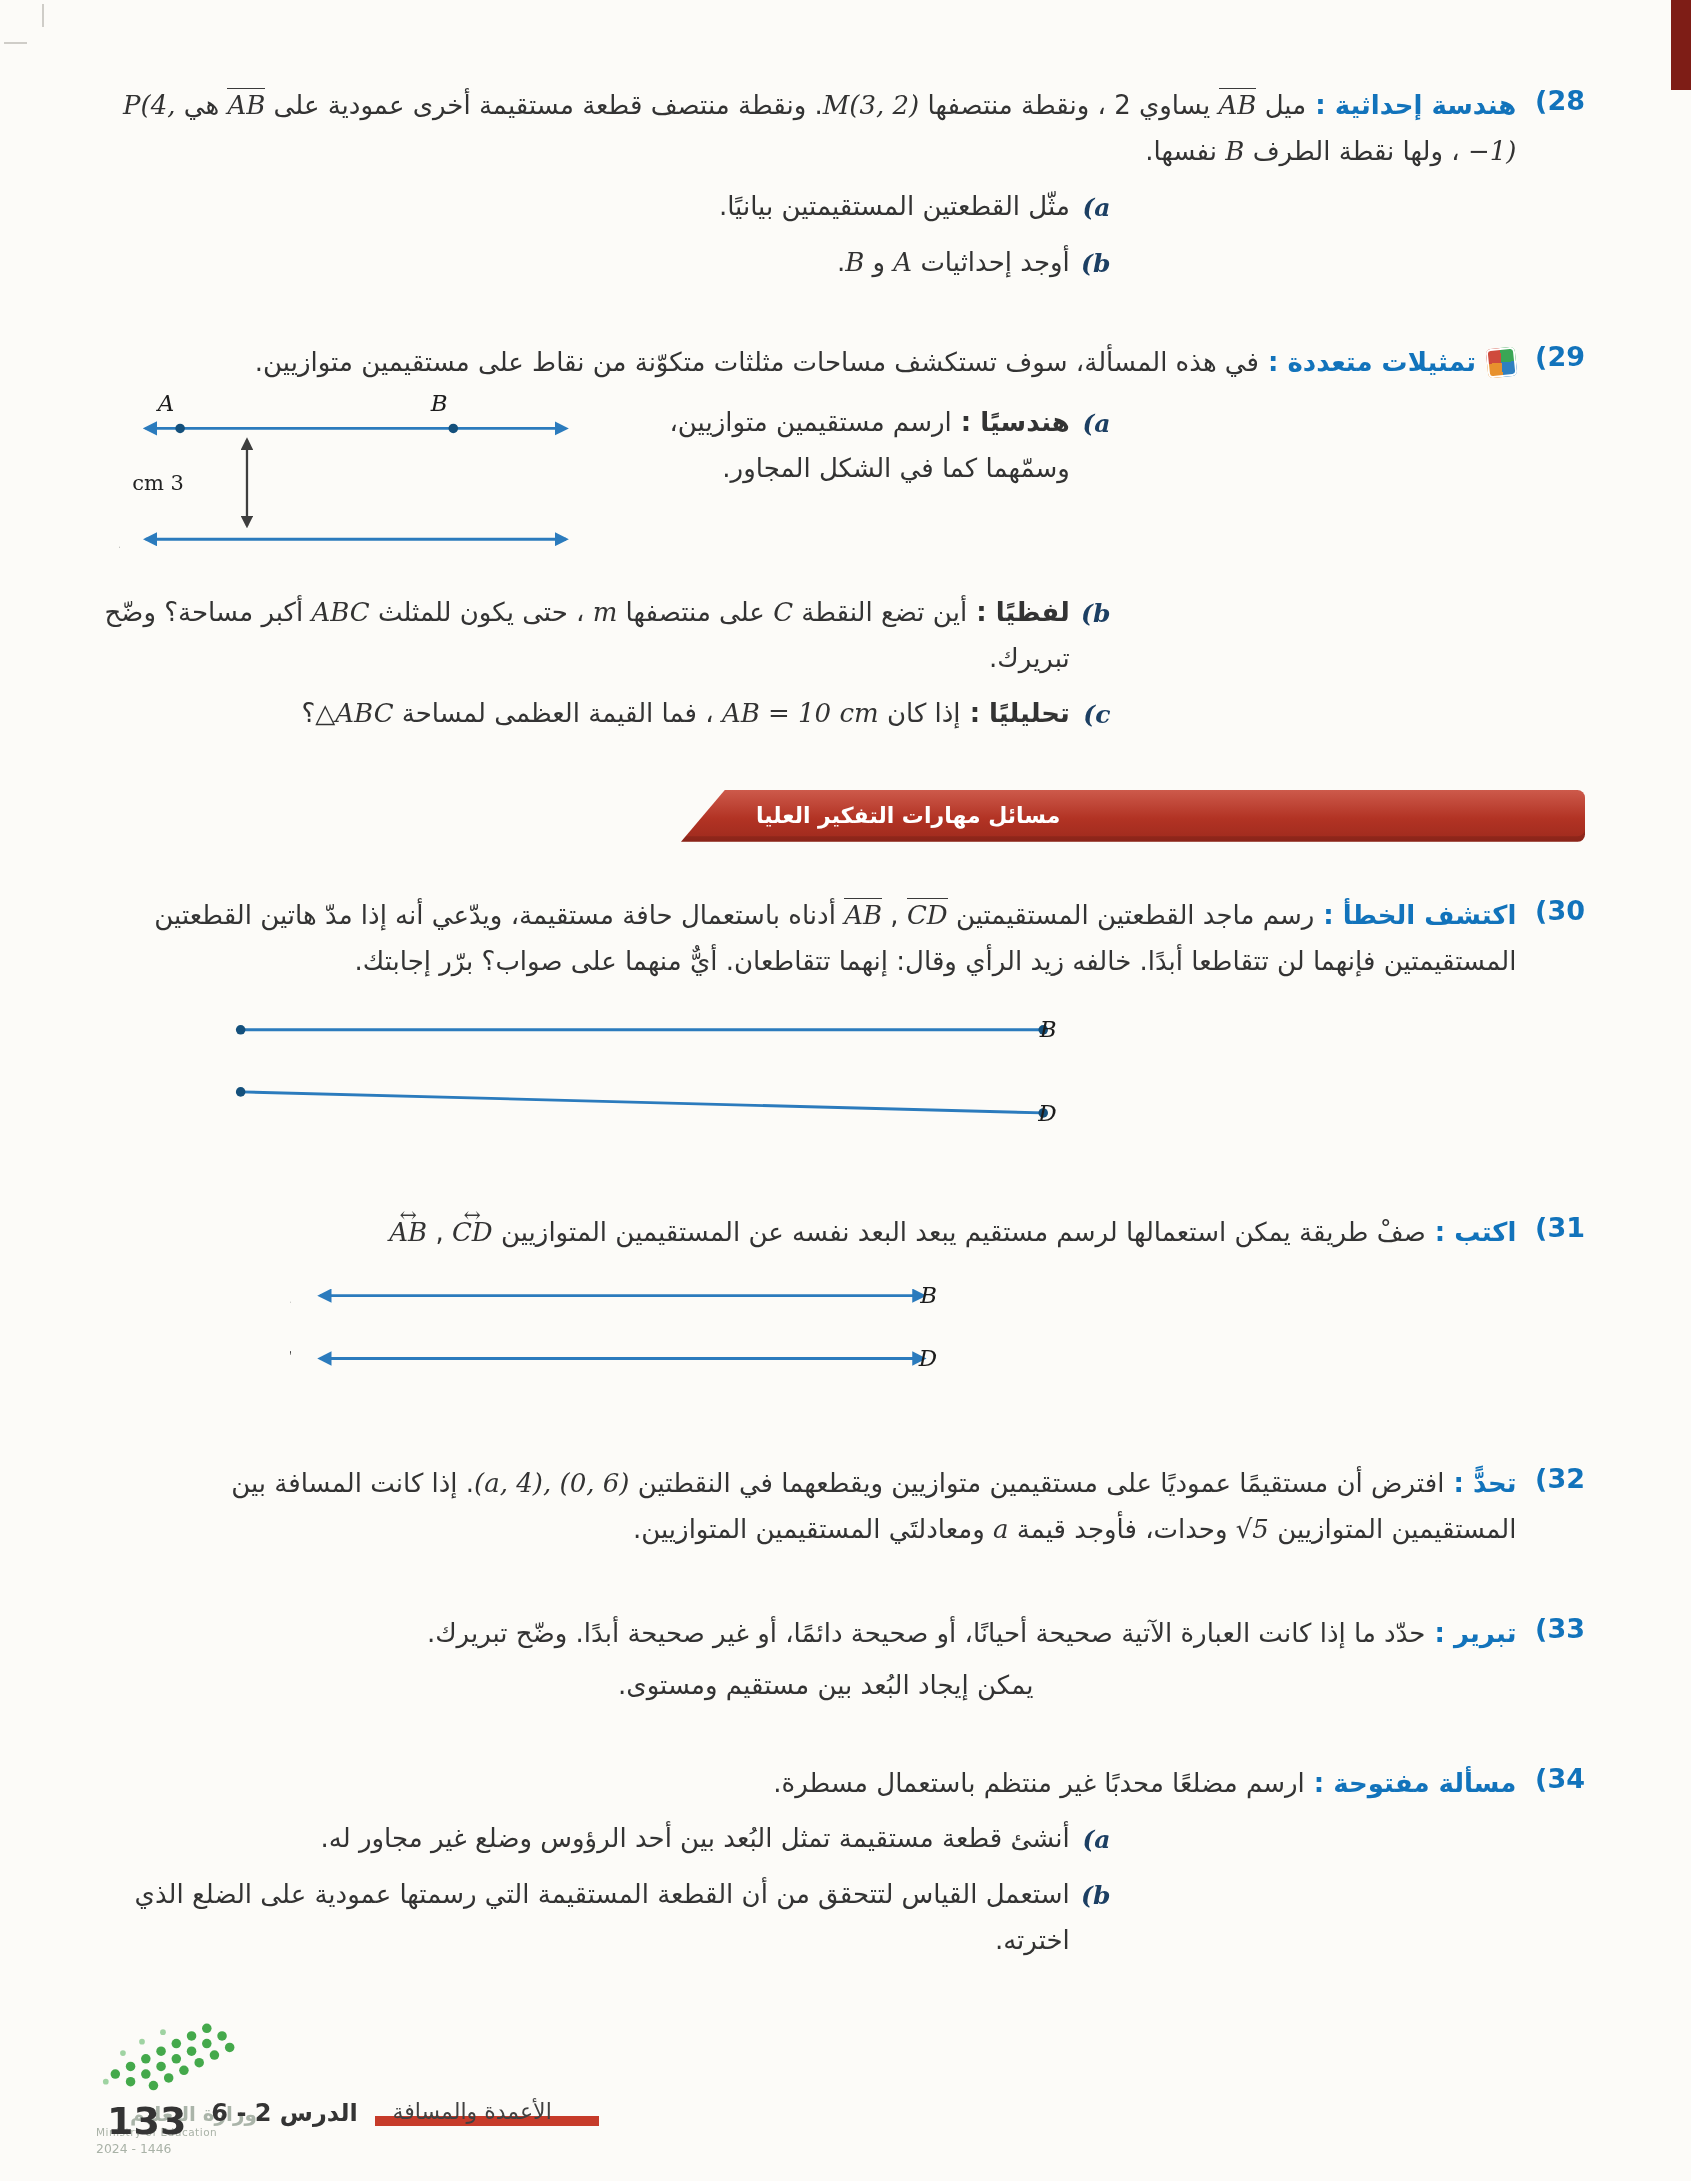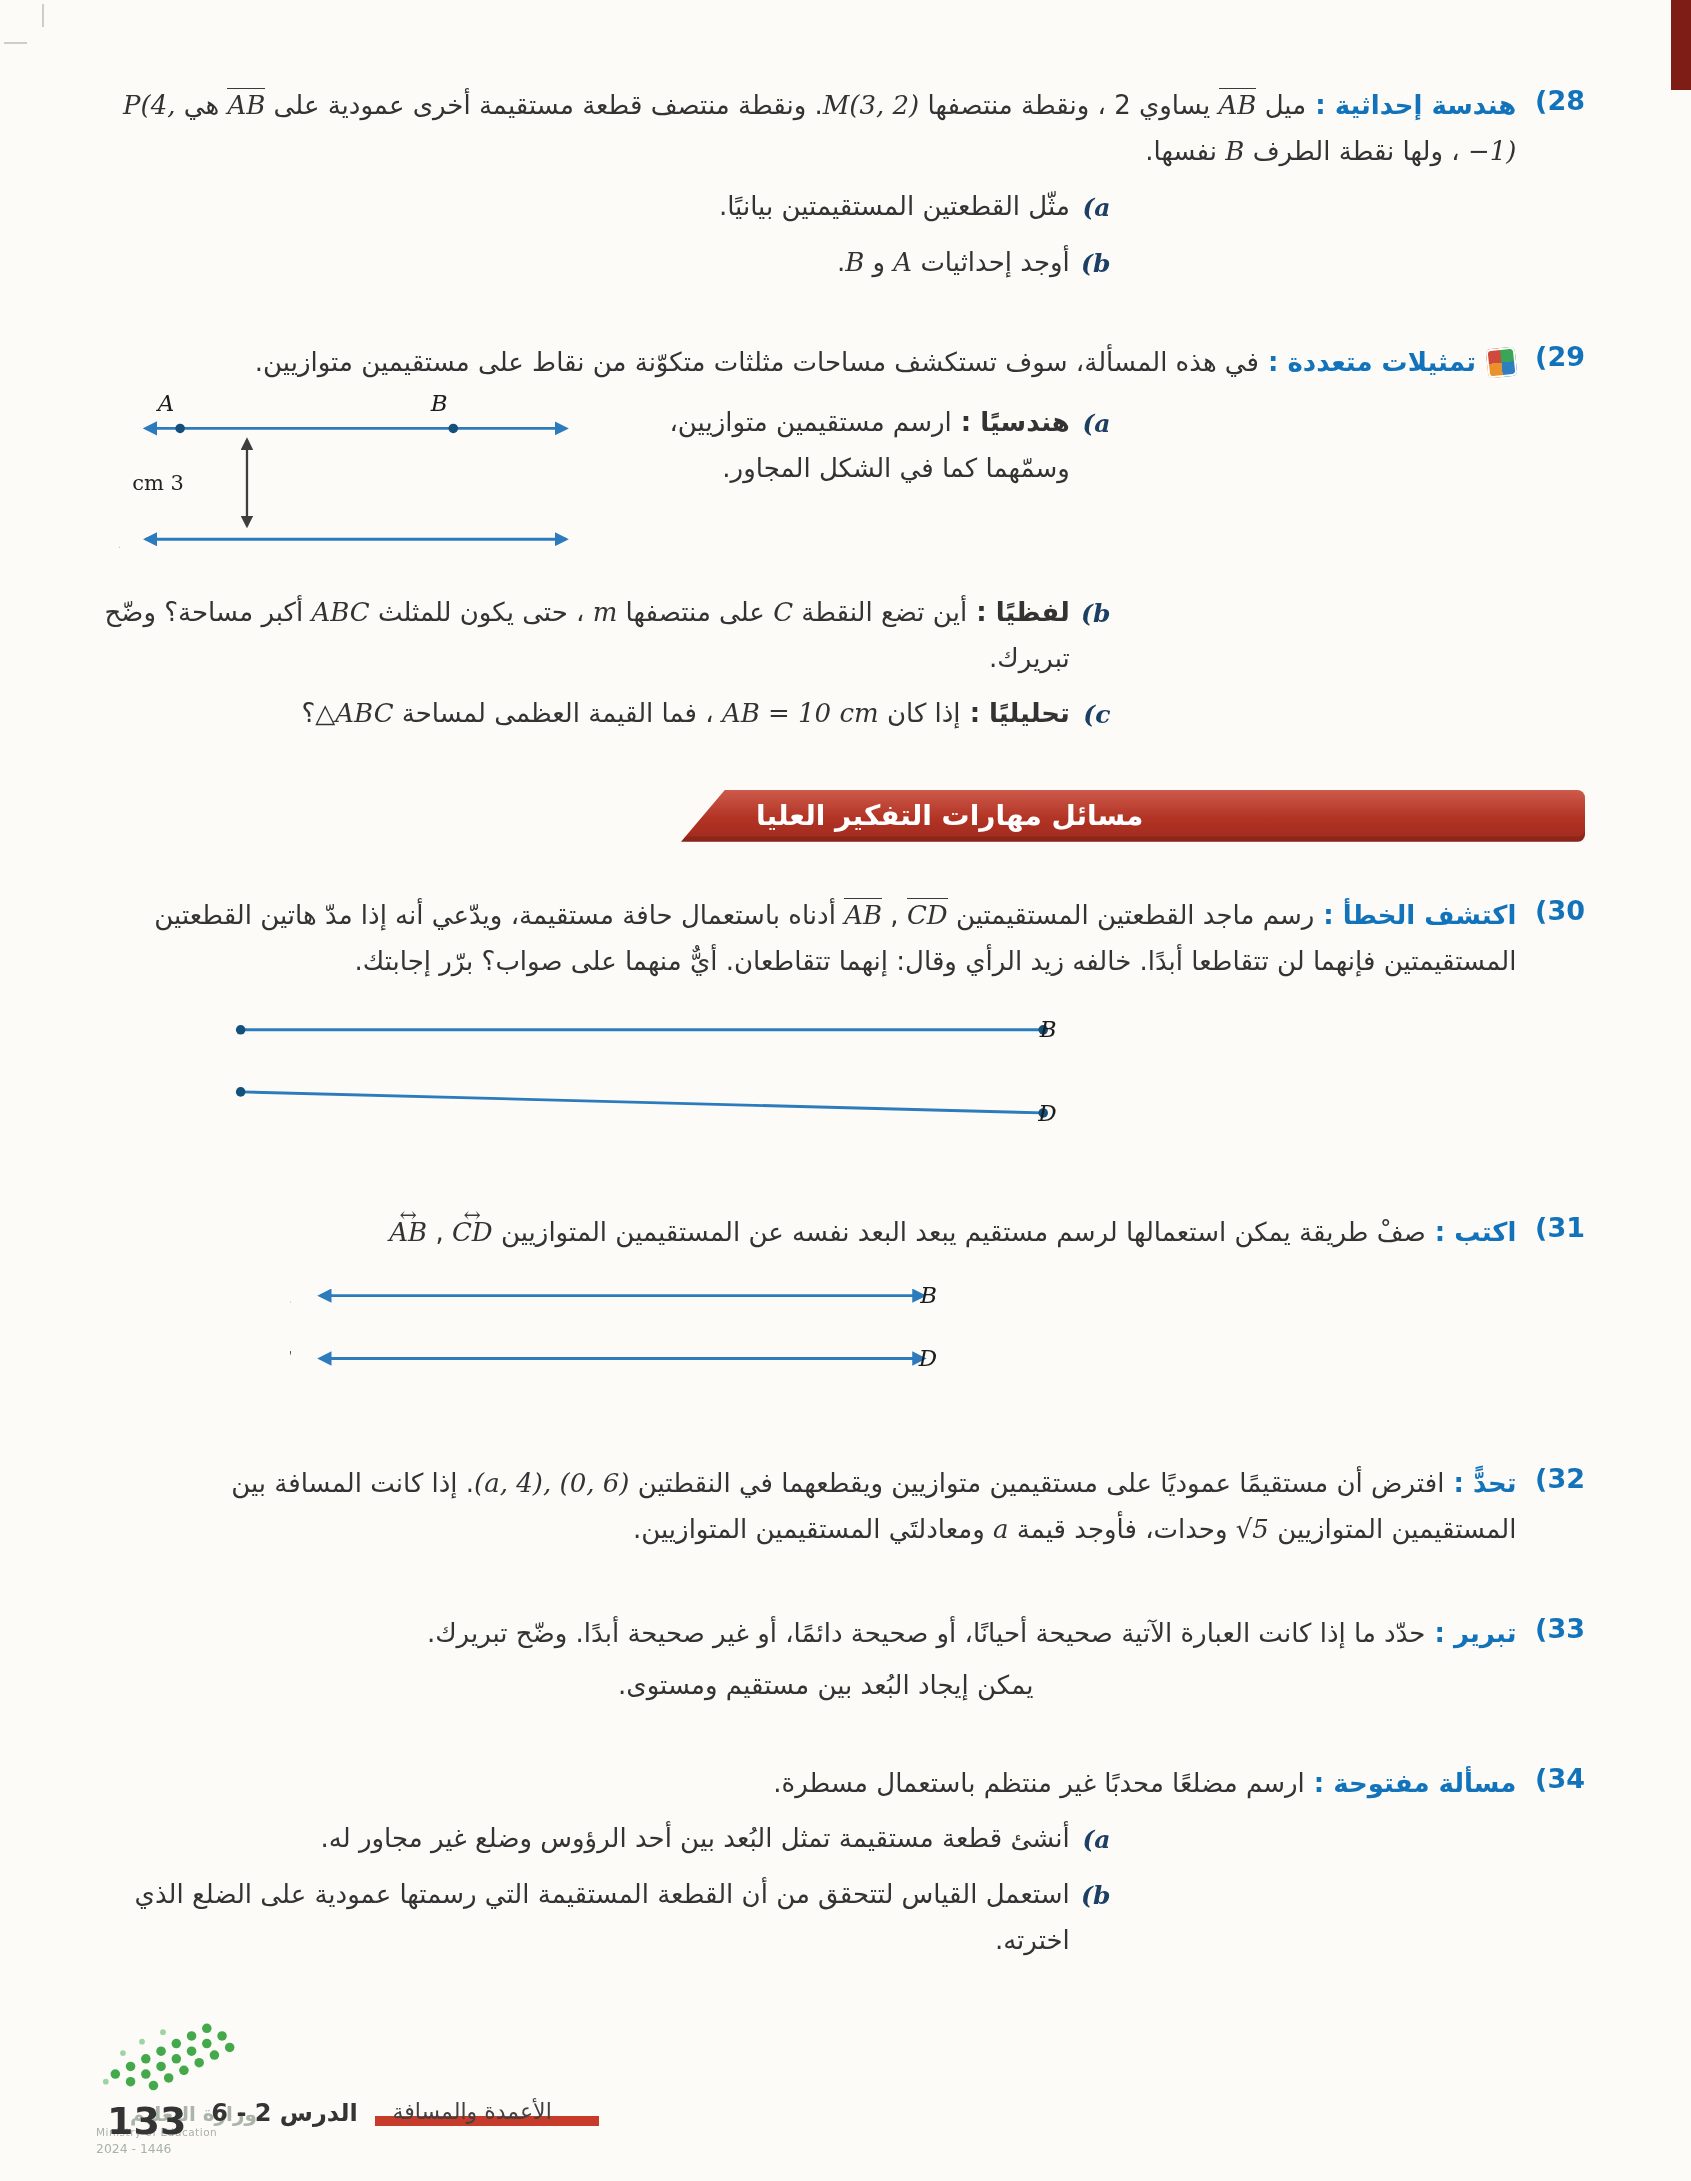--- a/index.html
+++ b/index.html
@@ -55,21 +55,21 @@
   }
 
   .hot-banner {
     width:904px; height:52px; margin:5.7px 0 50px auto; margin-left:0;
     background:linear-gradient(180deg,#cd5a4b,#b23324 55%,#9e2a1d);
     clip-path:polygon(44px 0, 100% 0, 100% 100%, 0 100%);
     border-radius:0 7.6px 7.6px 0;
     box-shadow:inset 0 -5.7px 0 rgba(0,0,0,0.12);
   }
   .hot-banner span {
-    display:block; line-height:52px; color:#fff; font-weight:bold; font-size:28px;
+    display:block; line-height:52px; color:#fff; font-weight:bold; font-size:22px;
     text-align:left; padding-left:75px;
   }
 
   .figblock30 { width:879px; margin:17px auto 7.6px 113px; }
   .figblock31 { width:679px; margin:13.4px auto 5.7px 191px; }
 
   .figsvg text { font-family:"DejaVu Serif","DejaVu Sans",serif; font-size:24px;
                  font-style:italic; fill:#1c1c1c; }
   .figsvg text.dim { font-style:normal; font-size:22px; fill:#222; }
   .figsvg line { stroke:#2b7bbd; stroke-width:3; }

